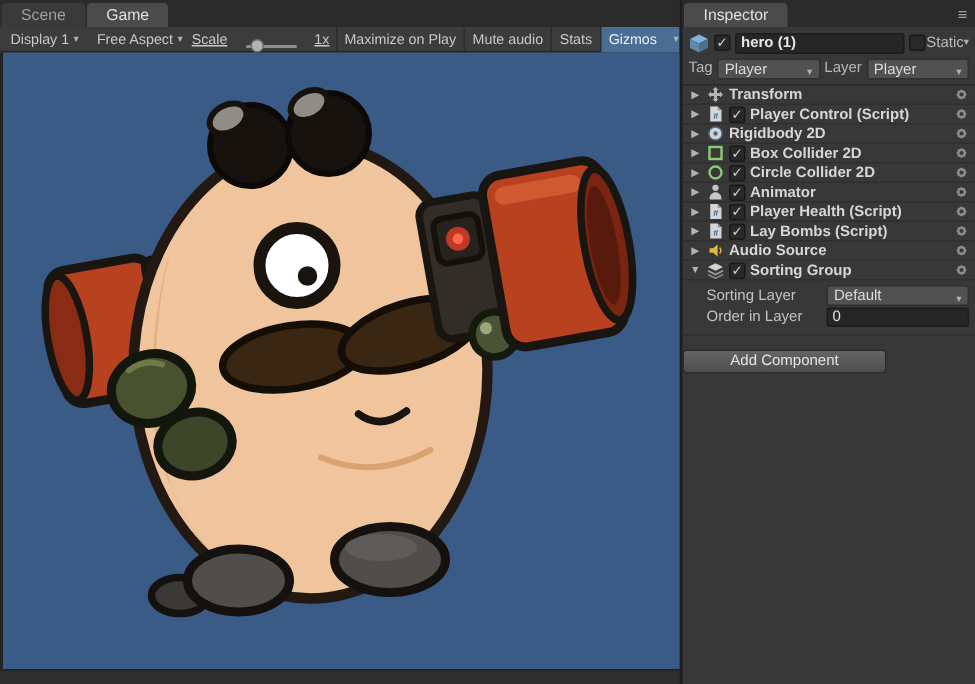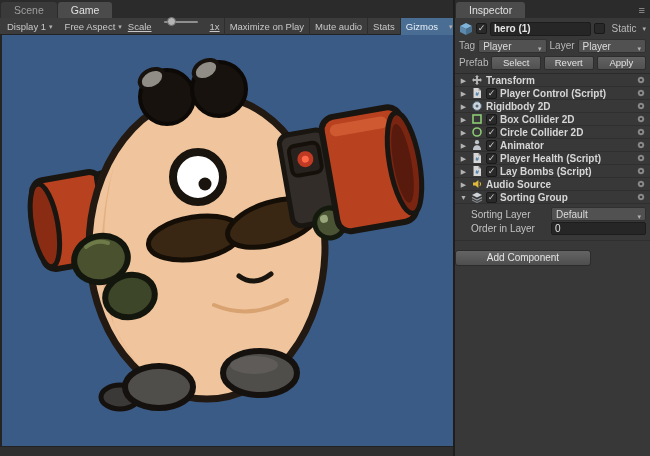--- a/index.html
+++ b/index.html
@@ -8,42 +8,42 @@
   .root{display:flex;width:650px;height:456px;}
 
   
   .left{width:453px;display:flex;flex-direction:column;background:#2f2f2f;}
   .tabbar{height:18px;background:#2b2b2b;display:flex;align-items:flex-end;padding-left:1px;gap:1px;flex:none;}
   .tab{height:16px;padding:0 13px;font-size:10.5px;line-height:16px;color:#9f9f9f;background:#3a3a3a;border-radius:3px 3px 0 0;white-space:nowrap;}
   .tab.active{background:#4b4b4b;color:#e0e0e0;}
   .toolbar{height:17px;background:#3c3c3c;border-bottom:1px solid #232323;display:flex;align-items:center;font-size:9.5px;color:#c8c8c8;flex:none;padding:0 1px;}
   .tb-dd{display:flex;align-items:center;gap:3px;padding:0 6px;height:15px;white-space:nowrap;}
   .arw{font-size:7px;color:#b0b0b0;line-height:1;}
-  .scale-wrap{display:flex;align-items:flex-start;gap:12px;margin-left:auto;padding-right:4px;text-decoration:underline;}
+  .scale-wrap{display:flex;align-items:flex-end;gap:12px;margin-left:auto;padding-right:4px;text-decoration:underline;}
   .slider{width:34px;height:2px;background:#8f8f8f;border-radius:1px;position:relative;}
   .knob{position:absolute;left:3px;top:-3.5px;width:9px;height:9px;border-radius:50%;background:#b4b4b4;border:1px solid #6f6f6f;}
   .tb-btn{padding:0 5px;height:17px;line-height:17px;border-left:1px solid #2d2d2d;white-space:nowrap;}
   .tb-btn.active-blue{background:#4a6d94;color:#eaf1f8;display:flex;align-items:center;gap:11px;text-align:center;}
   .gameview{flex:1;position:relative;background:#3b5b87;border-left:2px solid #242424;overflow:hidden;}
   .gameview svg.hero{position:absolute;inset:0;width:100%;height:100%;}
   .bottom-strip{height:10px;background:#2f2f2f;border-top:1px solid #222;flex:none;}
 
   
   .right{width:197px;background:#383838;border-left:2px solid #1e1e1e;display:flex;flex-direction:column;}
   .insp-tabbar{height:18px;background:#2b2b2b;display:flex;align-items:flex-end;justify-content:space-between;padding:0 5px 0 1px;flex:none;}
   .menu-ic{color:#9f9f9f;font-size:11px;line-height:16px;}
   .insp-body{flex:1;overflow:hidden;font-size:10px;color:#c2c2c2;}
   .hdr{padding:3px 4px;border-bottom:1px solid #2a2a2a;}
   .hrow{display:flex;align-items:center;gap:3px;height:15px;}
   .hrow+.hrow{margin-top:2px;}
   .cube{width:14px;height:14px;flex:none;}
   .cb{width:11px;height:11px;background:#292929;border:1px solid #191919;border-radius:2px;flex:none;display:flex;align-items:center;justify-content:center;}
   .tick{font-size:9px;color:#d2d2d2;line-height:1;}
   .name-field{flex:1;height:14px;background:#262626;border:1px solid #1c1c1c;border-radius:2px;color:#e6e6e6;font-size:10px;font-weight:bold;padding:0 3px;font-family:inherit;min-width:0;}
-  .static-wrap{display:flex;align-items:center;gap:6px;flex:none;justify-content:center;}
+  .static-wrap{display:flex;align-items:center;gap:0;flex:none;justify-content:center;}
   .lab{color:#b9b9b9;white-space:nowrap;}
   .dd{height:14px;background:#515151;border:1px solid #303030;border-radius:2px;display:flex;align-items:flex-end;padding:0 4px;gap:2px;flex:1;min-width:0;color:#dcdcdc;}
   .dd .val{flex:1;overflow:hidden;white-space:nowrap;}
   .mini-btn{flex:1;height:14px;background:linear-gradient(#626262,#515151);border:1px solid #2d2d2d;border-radius:2px;color:#e2e2e2;font-size:9.5px;text-align:center;line-height:12px;}
   .comp-row{height:13px;display:flex;align-items:center;padding:0 4px;border-bottom:1px solid #2f2f2f;gap:3px;}
   .fold{width:9px;font-size:7px;color:#b2b2b2;flex:none;text-align:center;line-height:1;}
   .cicon{width:12px;height:12px;flex:none;}
   .cname{flex:1;font-weight:bold;font-size:10px;color:#d6d6d6;white-space:nowrap;overflow:hidden;}
   .gearic{width:10px;height:10px;flex:none;opacity:.85;}
   .sg-body{padding:3px 4px 5px 16px;border-bottom:1px solid #2f2f2f;}
@@ -230,26 +230,20 @@
           <span class="dd">
             <span class="val">Player</span>
             <span class="arw">▾</span>
           </span>
           <span class="lab">Layer</span>
           <span class="dd">
             <span class="val">Player</span>
             <span class="arw">▾</span>
           </span>
         </div>
-        <div class="hrow">
-          <span class="lab">Prefab</span>
-          <span class="mini-btn">Select</span>
-          <span class="mini-btn">Revert</span>
-          <span class="mini-btn">Apply</span>
-        </div>
       </div>
 
       <div>
         <div class="comp-row">
           <span class="fold">▶</span>
           <svg class="cicon">
               <use href="#ic-transform"></use>
             </svg>
           <span class="cname">Transform</span>
           <svg class="gearic">

